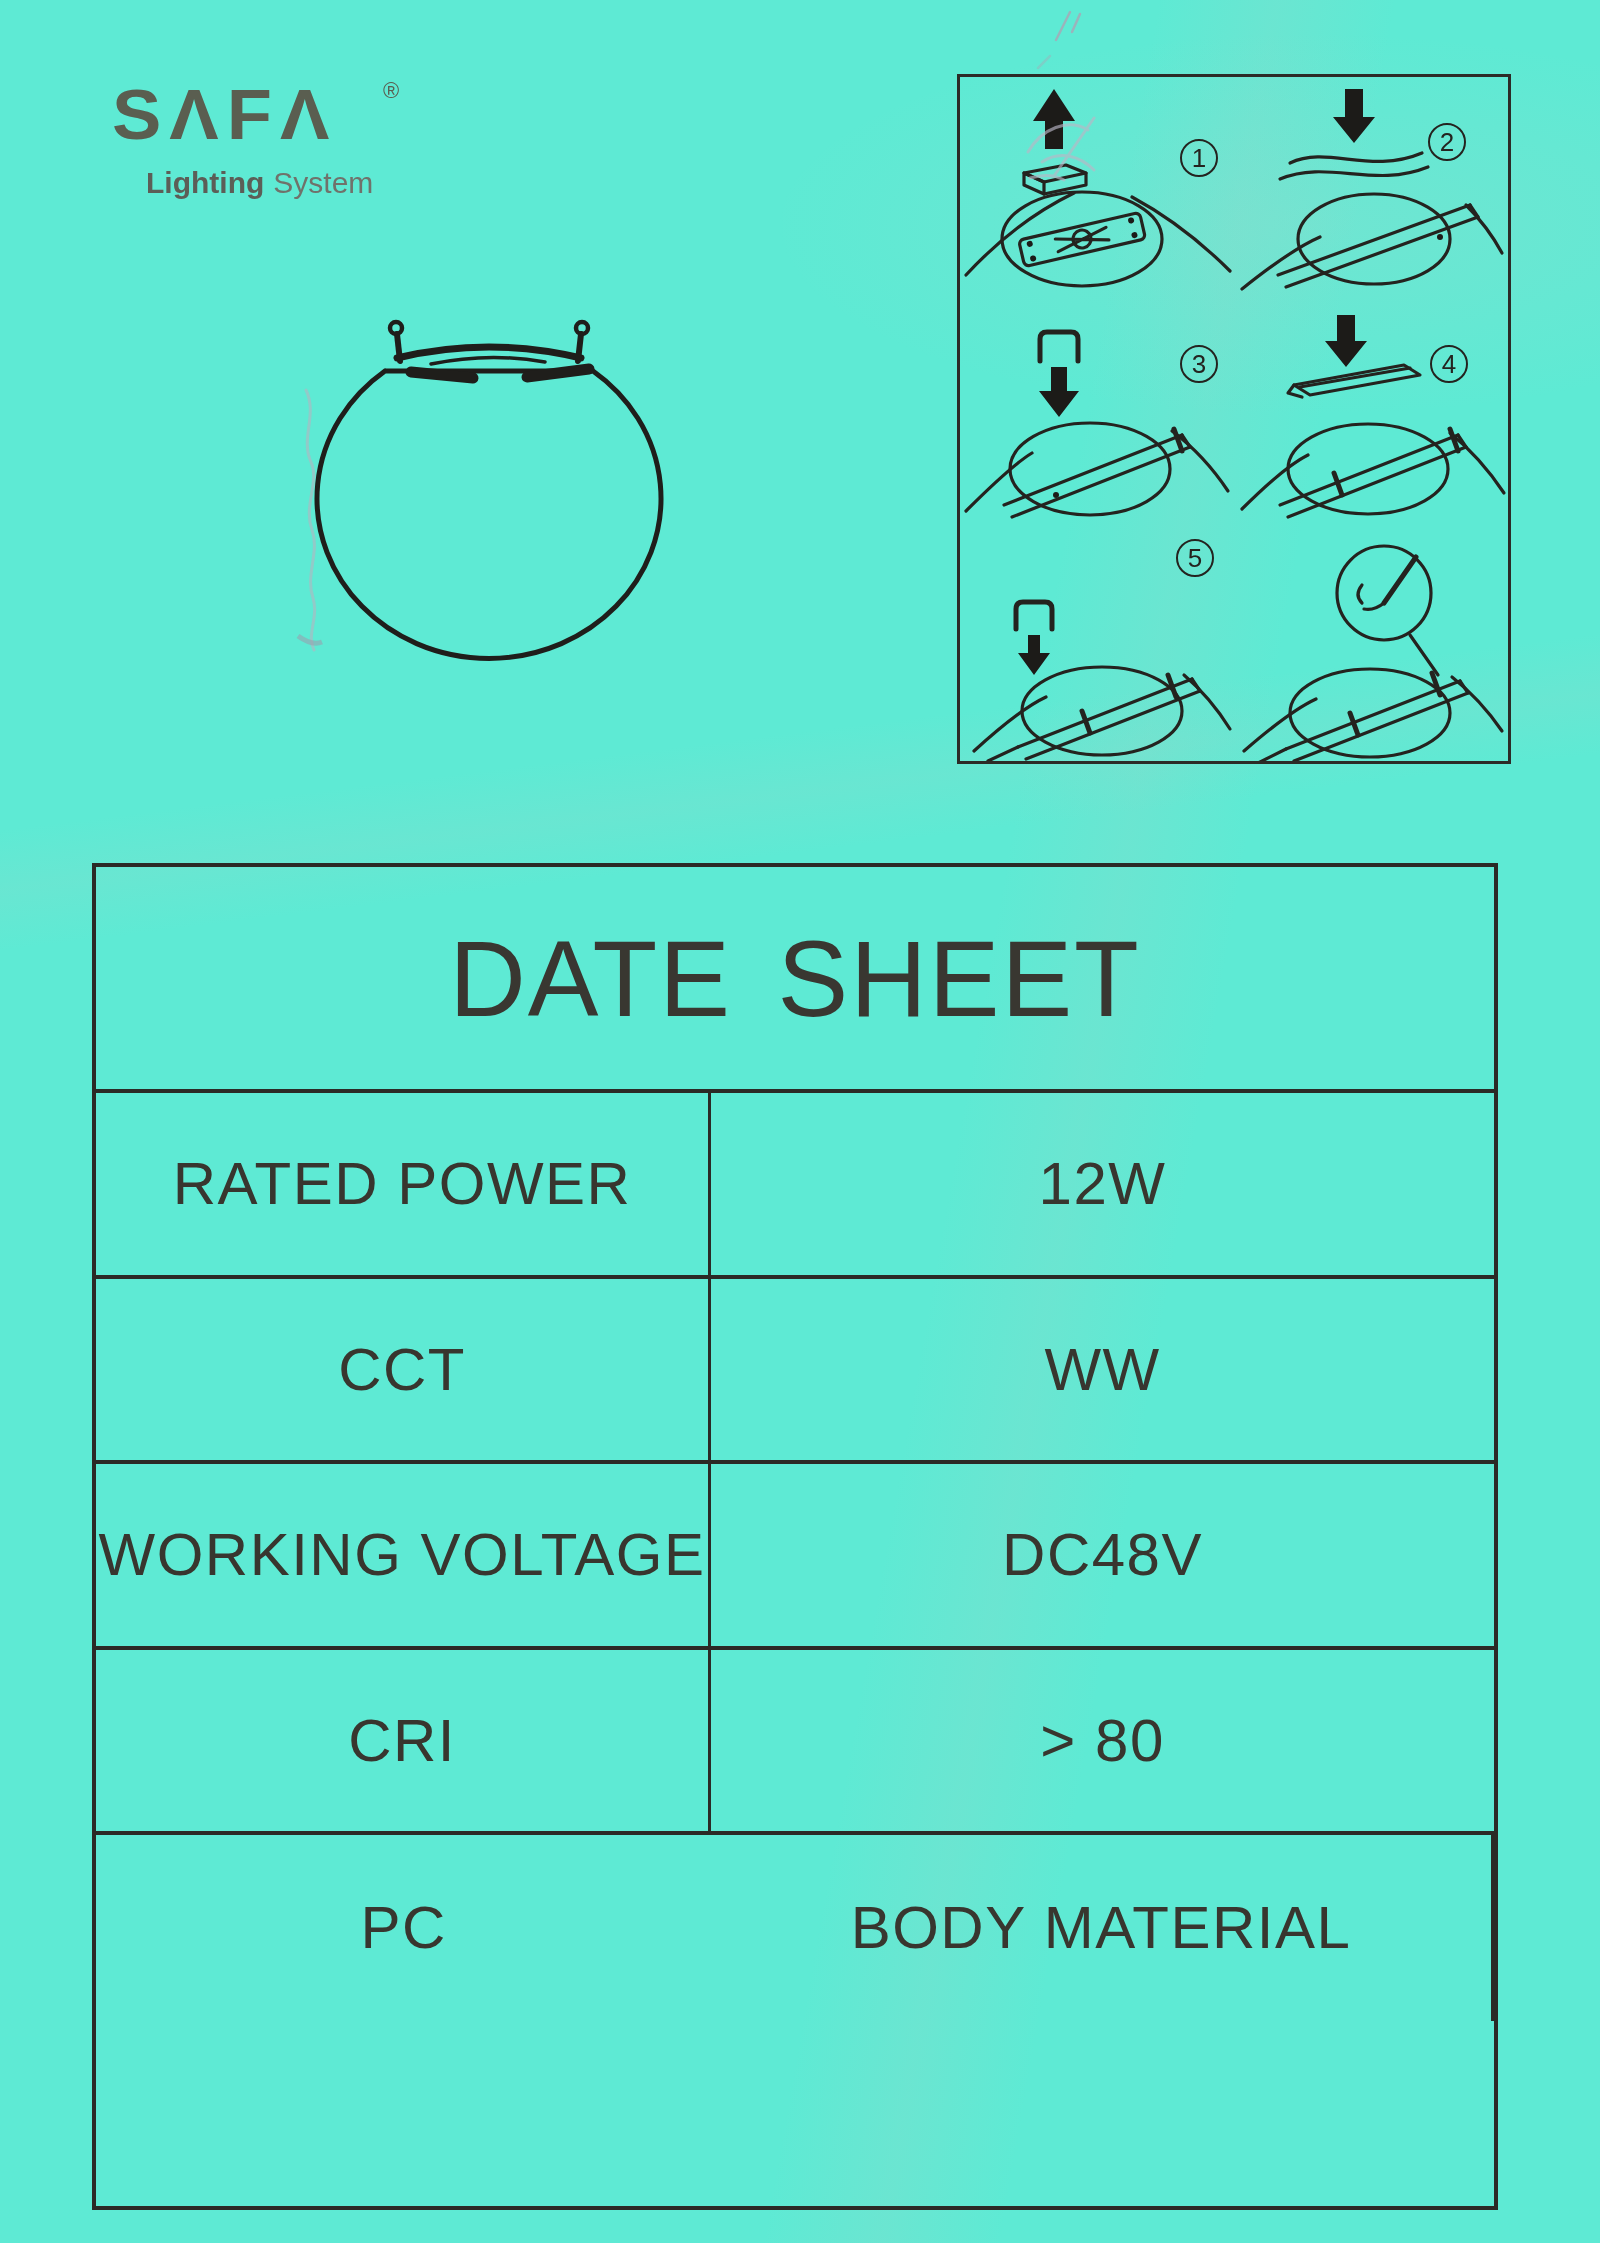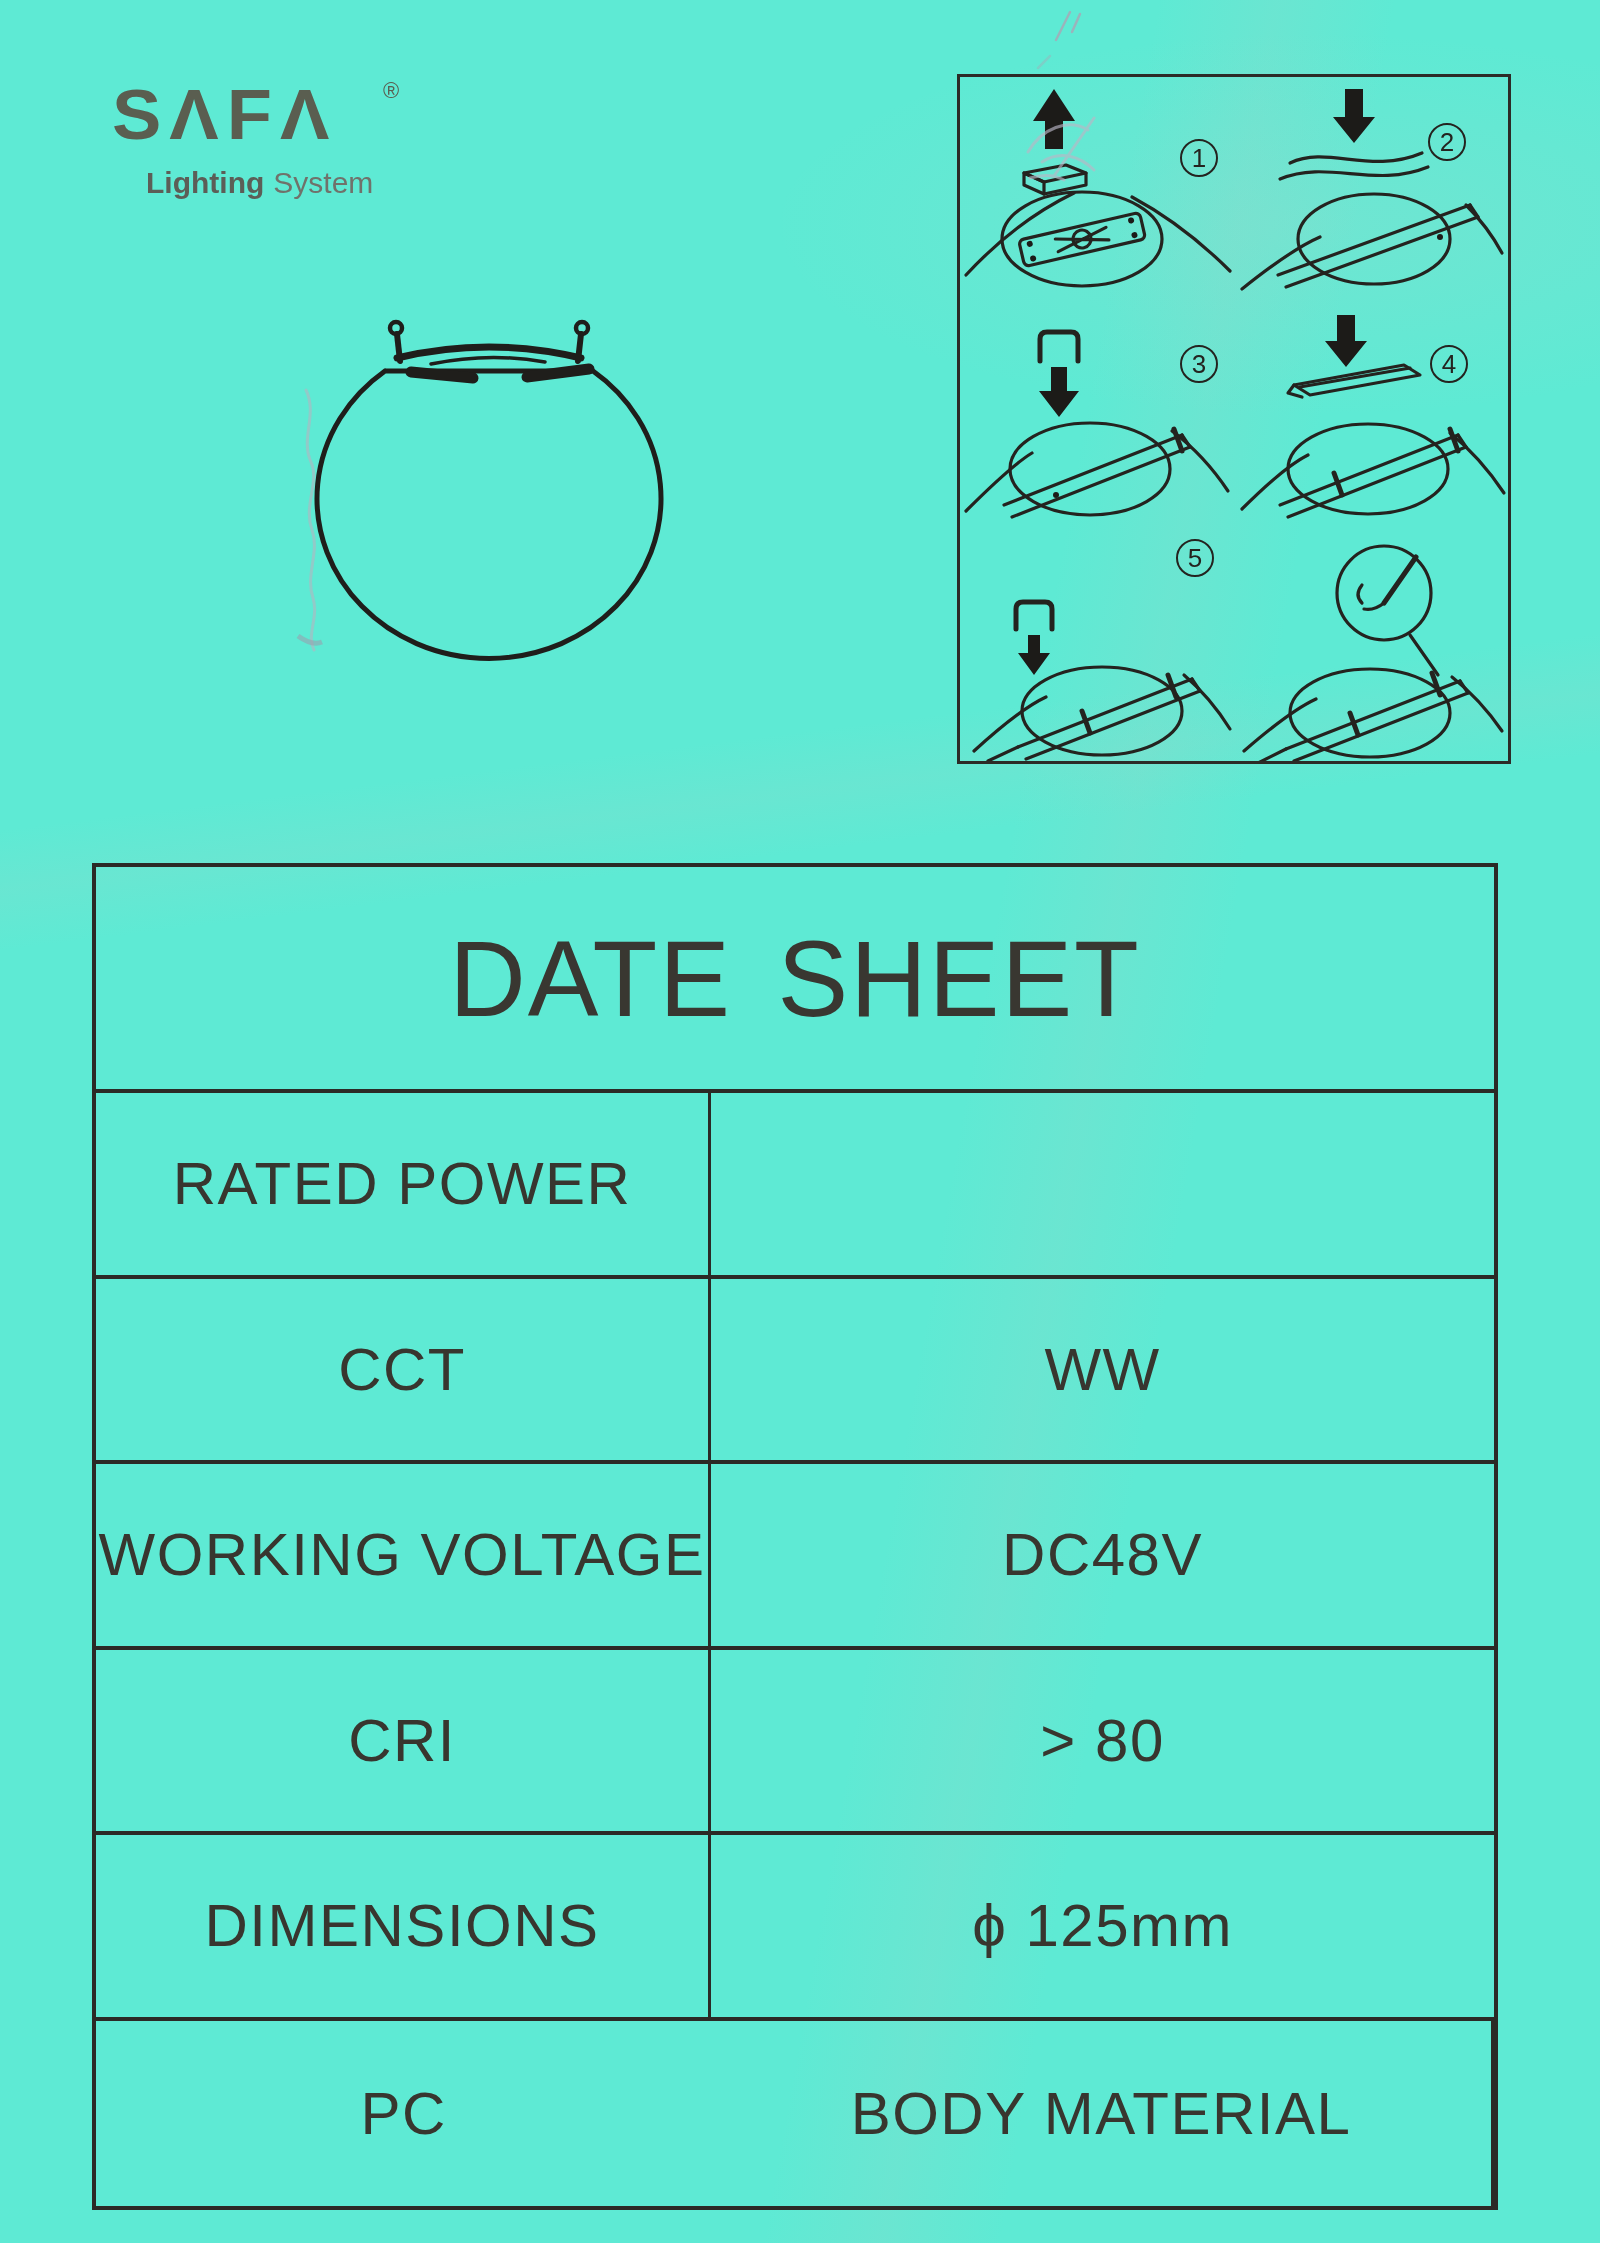--- a/index.html
+++ b/index.html
@@ -238,36 +238,33 @@
     </div>
   </div>
 
   <div class="sheet">
     <div class="sheet-title-row">
       <span class="sheet-title">DATE SHEET</span>
     </div>
 
     <div class="tr">
       <div class="td lbl">RATED POWER</div>
+      <div class="td val">12W</div>
     </div>
     <div class="tr">
       <div class="td lbl">CCT</div>
       <div class="td val">WW</div>
     </div>
     <div class="tr">
       <div class="td lbl">WORKING VOLTAGE</div>
       <div class="td val">DC48V</div>
     </div>
     <div class="tr">
       <div class="td lbl">CRI</div>
       <div class="td val">&gt; 80</div>
-    </div>
-    <div class="tr">
-      <div class="td lbl">DIMENSIONS</div>
-      <div class="td val">ϕ 125mm</div>
     </div>
     <div class="tr">
       <div class="td val">PC</div>
       <div class="td lbl">BODY MATERIAL</div>
     </div>
   </div>
 
   <svg class="pencil" width="1600" height="2243" viewBox="0 0 1600 2243">
     <g stroke="#b6b4c0" stroke-width="3" opacity="0.6" fill="none" stroke-linecap="round">
       <path d="M 306 390 C 318 415 300 438 311 462 C 320 482 303 505 312 530 C 320 552 305 575 313 598 C 319 618 306 634 314 650"></path>

